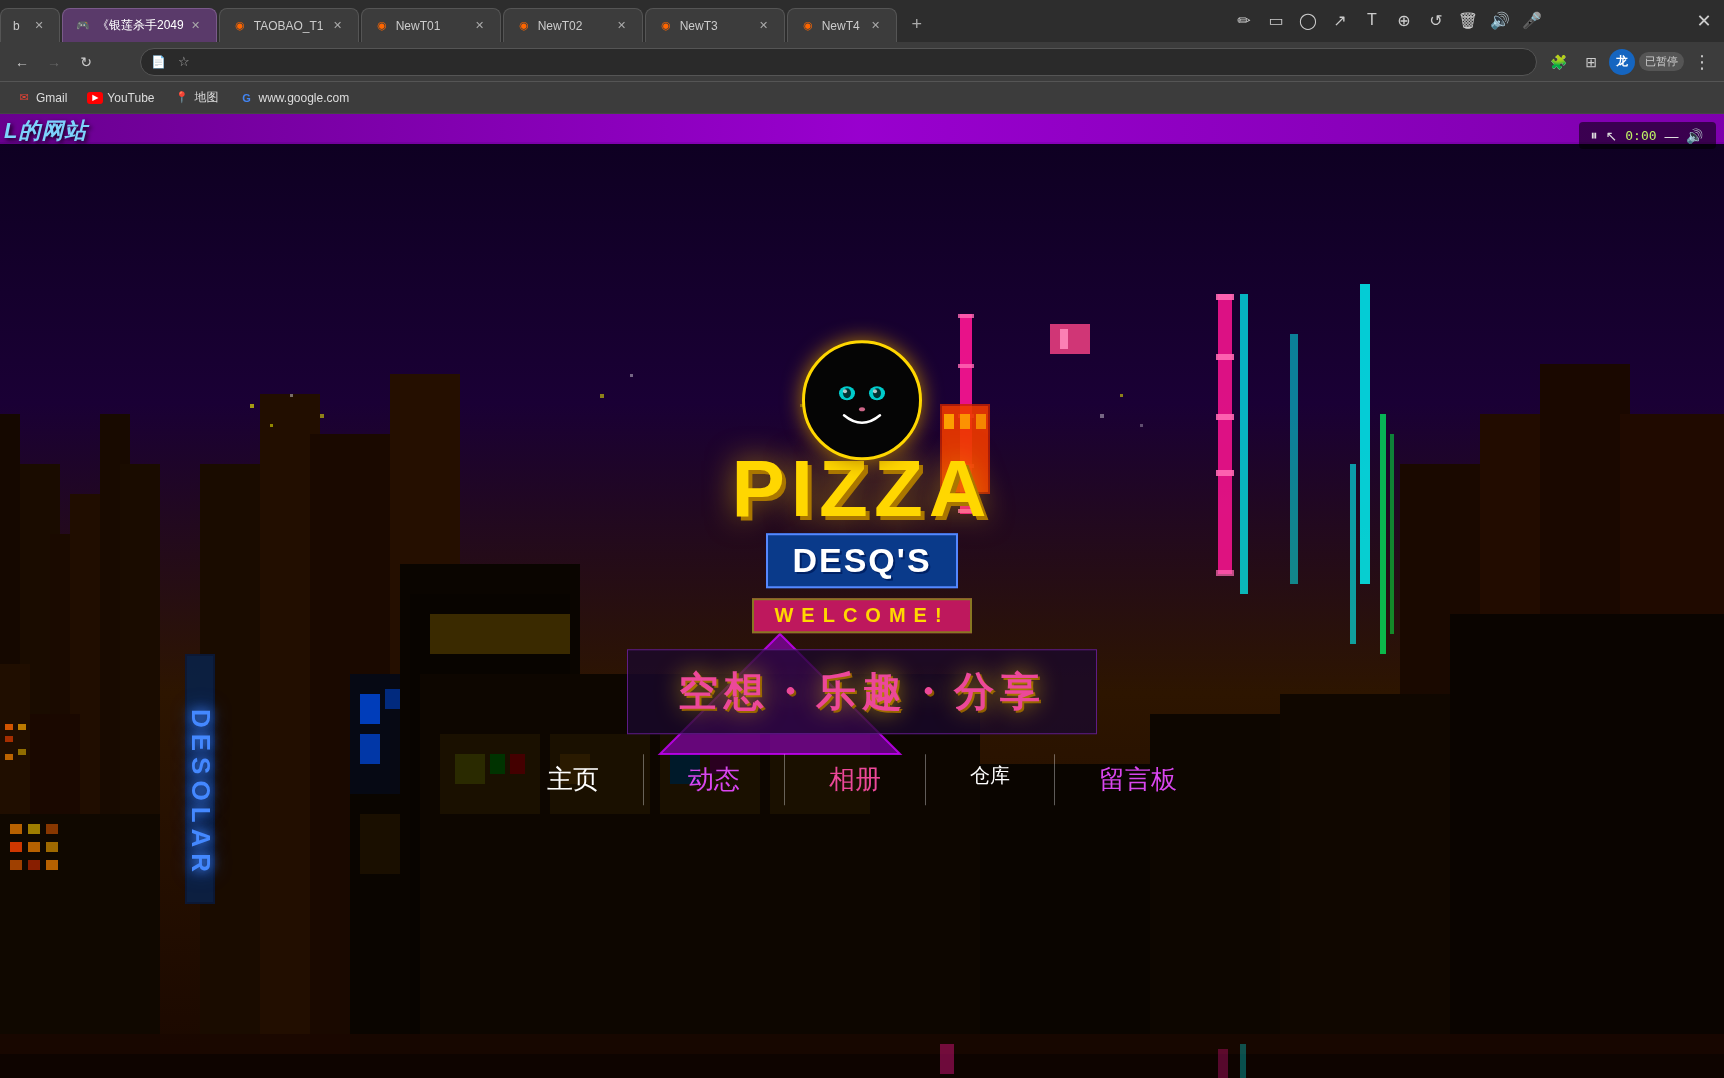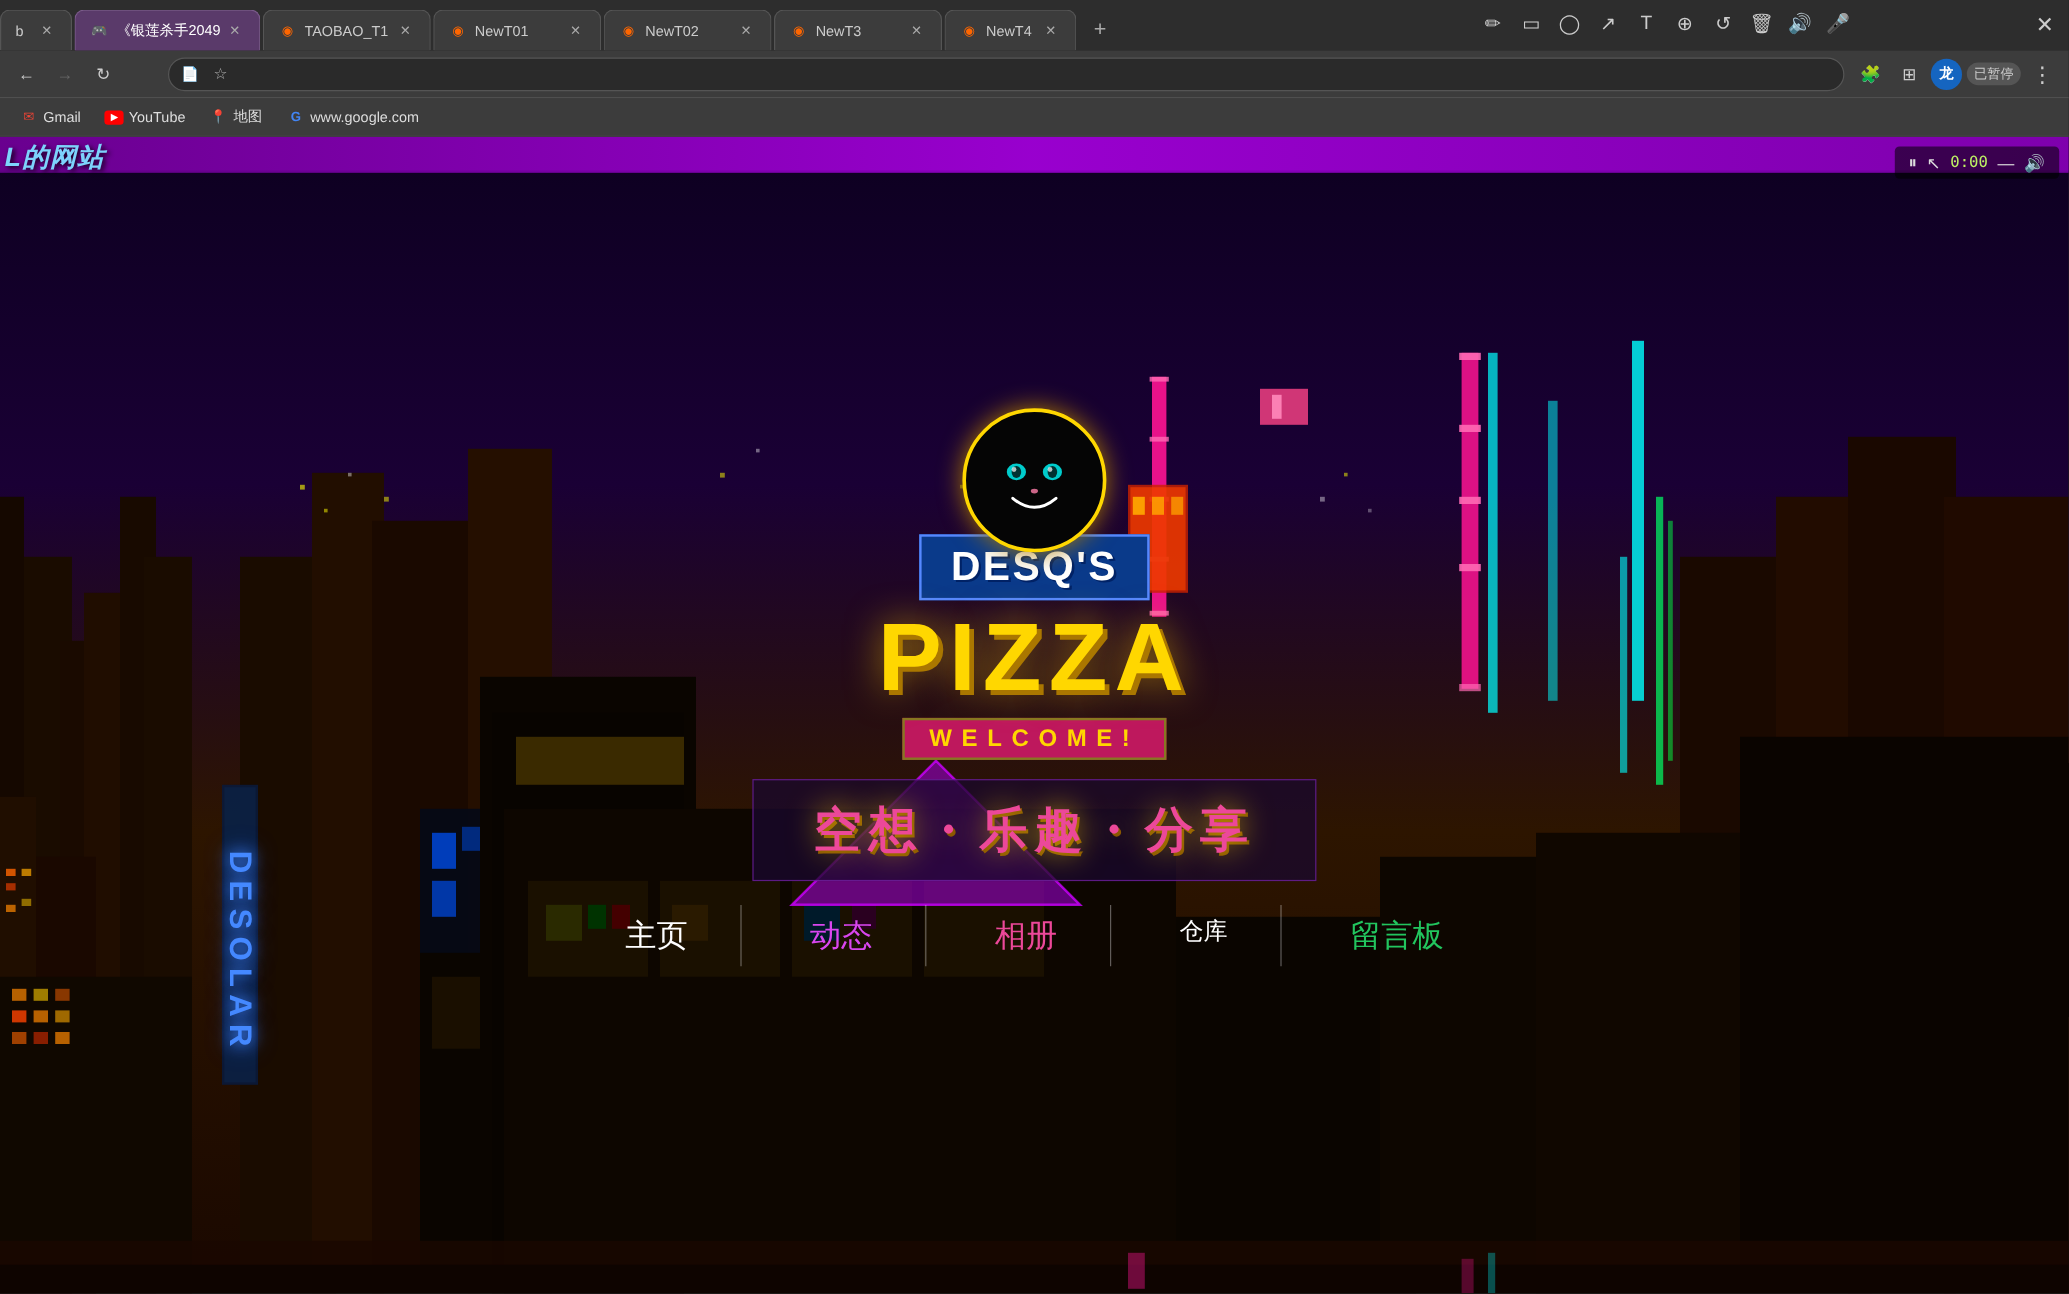--- a/index.html
+++ b/index.html
@@ -538,51 +538,51 @@
           <circle cx="53" cy="26" r="2" fill="white" opacity="0.7"></circle>
 
           <path d="M 22 50 Q 40 65 58 50" stroke="white" stroke-width="2.5" fill="none" stroke-linecap="round"></path>
 
           <ellipse cx="40" cy="44" rx="3" ry="2" fill="#cc6688"></ellipse>
         </svg>
       </div>
 
       <div style="text-align:center; position:relative;">
         
+        <div style="display:block; color:#FFD700; font-size:80px; font-weight:900; font-family:'Arial Black',sans-serif; letter-spacing:6px; text-shadow:4px 4px 0 #aa7700, 0 0 30px rgba(255,200,0,0.6); line-height:1.1; margin-top:0;">
+          <span>PIZZA</span>
+        </div>
+        
         <div style="display:inline-block; background:#0a3a8a; color:#ffffff; font-size:34px; font-weight:900; padding:6px 24px; font-family:'Arial Black',sans-serif; letter-spacing:2px; border:2px solid #5588ff; text-shadow:2px 2px 0 #002266; margin-bottom:4px;">
           <span>DESQ'S</span>
         </div>
-        
-        <div style="display:block; color:#FFD700; font-size:80px; font-weight:900; font-family:'Arial Black',sans-serif; letter-spacing:6px; text-shadow:4px 4px 0 #aa7700, 0 0 30px rgba(255,200,0,0.6); line-height:1.1; margin-top:0;">
-          <span>PIZZA</span>
-        </div>
       </div>
 
       <div style="background:#be185d; border:2px solid #887722; padding:4px 20px; margin-top:6px; margin-bottom:16px;">
         <span style="color:#FFD700; font-size:20px; font-weight:bold; letter-spacing:8px; font-family:'Arial Black',sans-serif;">WELCOME!</span>
       </div>
 
       <div style="background:rgba(25,8,45,0.75); border:1px solid rgba(140,40,200,0.6); padding:14px 50px; margin-bottom:20px;">
         <span style="color:#ec4899; font-size:40px; font-weight:bold; letter-spacing:6px; text-shadow:0 0 25px rgba(255,210,0,0.7), 2px 2px 0 #885500; font-family:'Microsoft YaHei',sans-serif;">空想・乐趣・分享</span>
       </div>
 
-      <nav style="display:flex; gap:13px; justify-content:space-between;">
+      <nav style="display:flex; gap:0; justify-content:space-between;">
         <a style="color:#ffffff; font-size:26px; padding:8px 44px; cursor:pointer; text-decoration:none; border-right:1px solid rgba(255,255,255,0.35); font-family:'Microsoft YaHei',sans-serif;">
           <span>主页</span>
         </a>
         <a style="color:#d946ef; font-size:26px; padding:8px 44px; cursor:pointer; text-decoration:none; border-right:1px solid rgba(255,255,255,0.35); font-family:'Microsoft YaHei',sans-serif;">
           <span>动态</span>
         </a>
         <a style="color:#ec4899; font-size:26px; padding:8px 44px; cursor:pointer; text-decoration:none; border-right:1px solid rgba(255,255,255,0.35); font-family:'Microsoft YaHei',sans-serif;">
           <span>相册</span>
         </a>
         <a style="color:#ffffff; font-size:20px; padding:8px 44px; cursor:pointer; text-decoration:none; border-right:1px solid rgba(255,255,255,0.35); font-family:'Microsoft YaHei',sans-serif;">
           <span>仓库</span>
         </a>
-        <a style="color:#22c55e; font-size:26px; padding:8px 44px; cursor:pointer; text-decoration:none; font-family:'Microsoft YaHei',sans-serif;">
+        <a style="color:#d946ef; font-size:26px; padding:8px 44px; cursor:pointer; text-decoration:none; font-family:'Microsoft YaHei',sans-serif;">
           <span>留言板</span>
         </a>
       </nav>
     </div>
 
     <div style="position:absolute; top:8px; right:8px; z-index:30; display:flex; align-items:center; gap:8px; background:rgba(0,0,0,0.55); padding:5px 12px; border-radius:4px;">
       <span style="color:#ddd; font-size:14px; cursor:pointer;">⏸</span>
       <span style="color:#ddd; font-size:14px;">↖</span>
       <span style="color:#bef264; font-size:13px; font-family:monospace;">0:00</span>
       <span style="color:#ddd; font-size:14px; cursor:pointer;">—</span>

